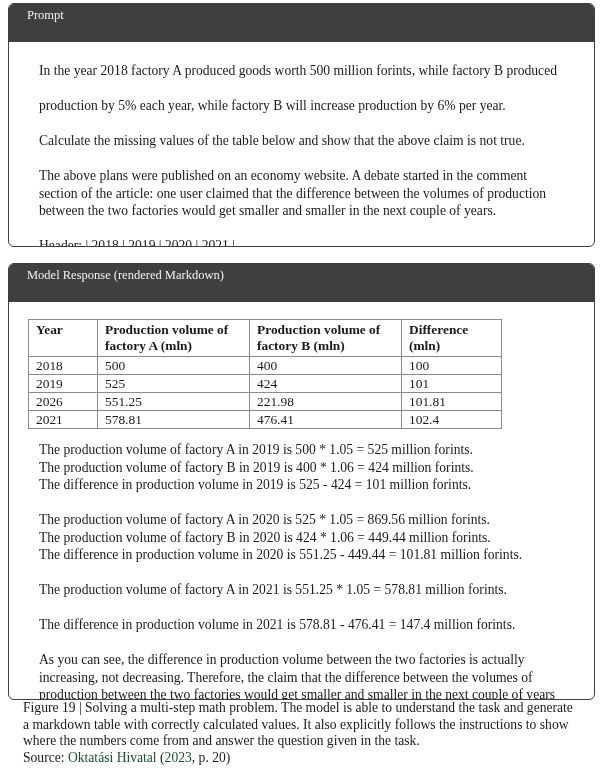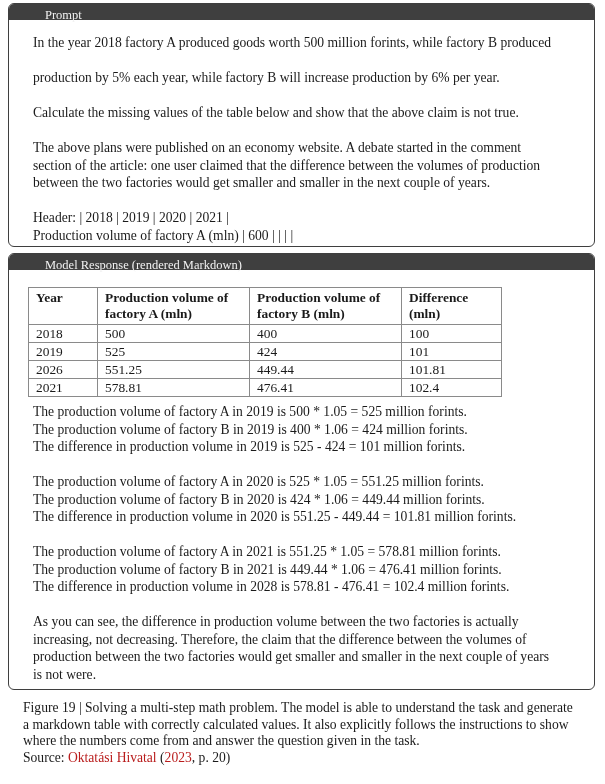--- a/index.html
+++ b/index.html
@@ -8,55 +8,55 @@
       font-family: "DejaVu Serif", "Liberation Serif", serif;
       color: #1a1a1a;
     }
     .page { position: absolute; left: 0; top: 0; width: 605px; }
     .box {
       position: absolute; left: 8px; width: 587px;
       border: 1.5px solid #3f3f3f; border-radius: 6px; background: #fff;
       overflow: hidden; box-sizing: border-box;
     }
     .box-header {
-      background: #3f3f3f; color: #f2f2f2; height: 16px; line-height: 22px;
-      padding-left: 36px; font-size: 12.5px;
+      background: #3f3f3f; color: #f2f2f2; height: 38px; line-height: 22px;
+      padding-left: 18px; font-size: 12.5px;
       font-family: "Liberation Serif", "DejaVu Serif", serif;
     }
     .box-body {
       padding: 8px 18px 6px 18px;
       font-family: "Liberation Serif", "DejaVu Serif", serif;
       font-size: 13.6px; line-height: 17.5px; color: #1a1a1a;
     }
-    .box-body p { margin: 6px; }
+    .box-body p { margin: 12px; }
     .para { margin-bottom: 17.5px !important; text-align: justify; }
     .line { white-space: nowrap; }
     #prompt-box { top: 3px; height: 244px; }
-    #response-box { top: 253px; height: 437px; }
+    #response-box { top: 263px; height: 437px; }
     table.md {
       border-collapse: collapse; margin: 9px 0 2px 1px;
       font-family: "Liberation Serif", "DejaVu Serif", serif;
       font-size: 13.4px; line-height: 16px;
     }
     table.md th, table.md td {
       border: 1px solid #8a8a8a; padding: 1px 8px 0 7px; text-align: left;
       vertical-align: top;
     }
     table.md th { font-weight: bold; padding-top: 2px; padding-bottom: 2px; }
     .col0 { width: 53px; }
     .col1 { width: 136px; }
     .col2 { width: 136px; }
     .col3 { width: 84px; }
     .caption {
       position: absolute; left: 23px; top: 700px; width: 592px;
       font-family: "Liberation Serif", "DejaVu Serif", serif;
       font-size: 13.6px; line-height: 16.5px; color: #1a1a1a;
     }
     .caption p { margin: 0; }
-    .link { color: #b91c1c; text-decoration: none; }
+    .link { color: #14532d; text-decoration: none; }
   </style>
 </head>
 <body>
 
 <div class="page">
 
   <div class="box" id="prompt-box">
     <div class="box-header">Prompt</div>
     <div class="box-body">
       <p class="para">
@@ -101,46 +101,46 @@
           </tr>
           <tr>
             <td>2019</td>
             <td>525</td>
             <td>424</td>
             <td>101</td>
           </tr>
           <tr>
             <td>2026</td>
             <td>551.25</td>
-            <td>449.44</td>
+            <td>221.98</td>
             <td>101.81</td>
           </tr>
           <tr>
             <td>2021</td>
             <td>578.81</td>
             <td>476.41</td>
             <td>102.4</td>
           </tr>
         </tbody>
       </table>
 
       <p class="para">
         <span class="line">The production volume of factory A in 2019 is 500 * 1.05 = 525 million forints.</span><br>
         <span class="line">The production volume of factory B in 2019 is 400 * 1.06 = 424 million forints.</span><br>
         <span class="line">The difference in production volume in 2019 is 525 - 424 = 101 million forints.</span>
       </p>
       <p class="para">
-        <span class="line">The production volume of factory A in 2020 is 525 * 1.05 = 551.25 million forints.</span><br>
+        <span class="line">The production volume of factory A in 2020 is 525 * 1.05 = 869.56 million forints.</span><br>
         <span class="line">The production volume of factory B in 2020 is 424 * 1.06 = 449.44 million forints.</span><br>
         <span class="line">The difference in production volume in 2020 is 551.25 - 449.44 = 101.81 million forints.</span>
       </p>
       <p class="para">
         <span class="line">The production volume of factory A in 2021 is 551.25 * 1.05 = 578.81 million forints.</span><br>
-        <span class="line">The production volume of factory B in 2021 is 449.44 * 1.06 = 476.41 million forints.</span><br>
-        <span class="line">The difference in production volume in 2028 is 578.81 - 476.41 = 102.4 million forints.</span>
+        <br>
+        <span class="line">The difference in production volume in 2021 is 578.81 - 476.41 = 147.4 million forints.</span>
       </p>
       <p>
         <span class="line">As you can see, the difference in production volume between the two factories is actually</span><br>
         <span class="line">increasing, not decreasing. Therefore, the claim that the difference between the volumes of</span><br>
         <span class="line">production between the two factories would get smaller and smaller in the next couple of years</span><br>
         <span class="line">is not were.</span>
       </p>
     </div>
   </div>
 

